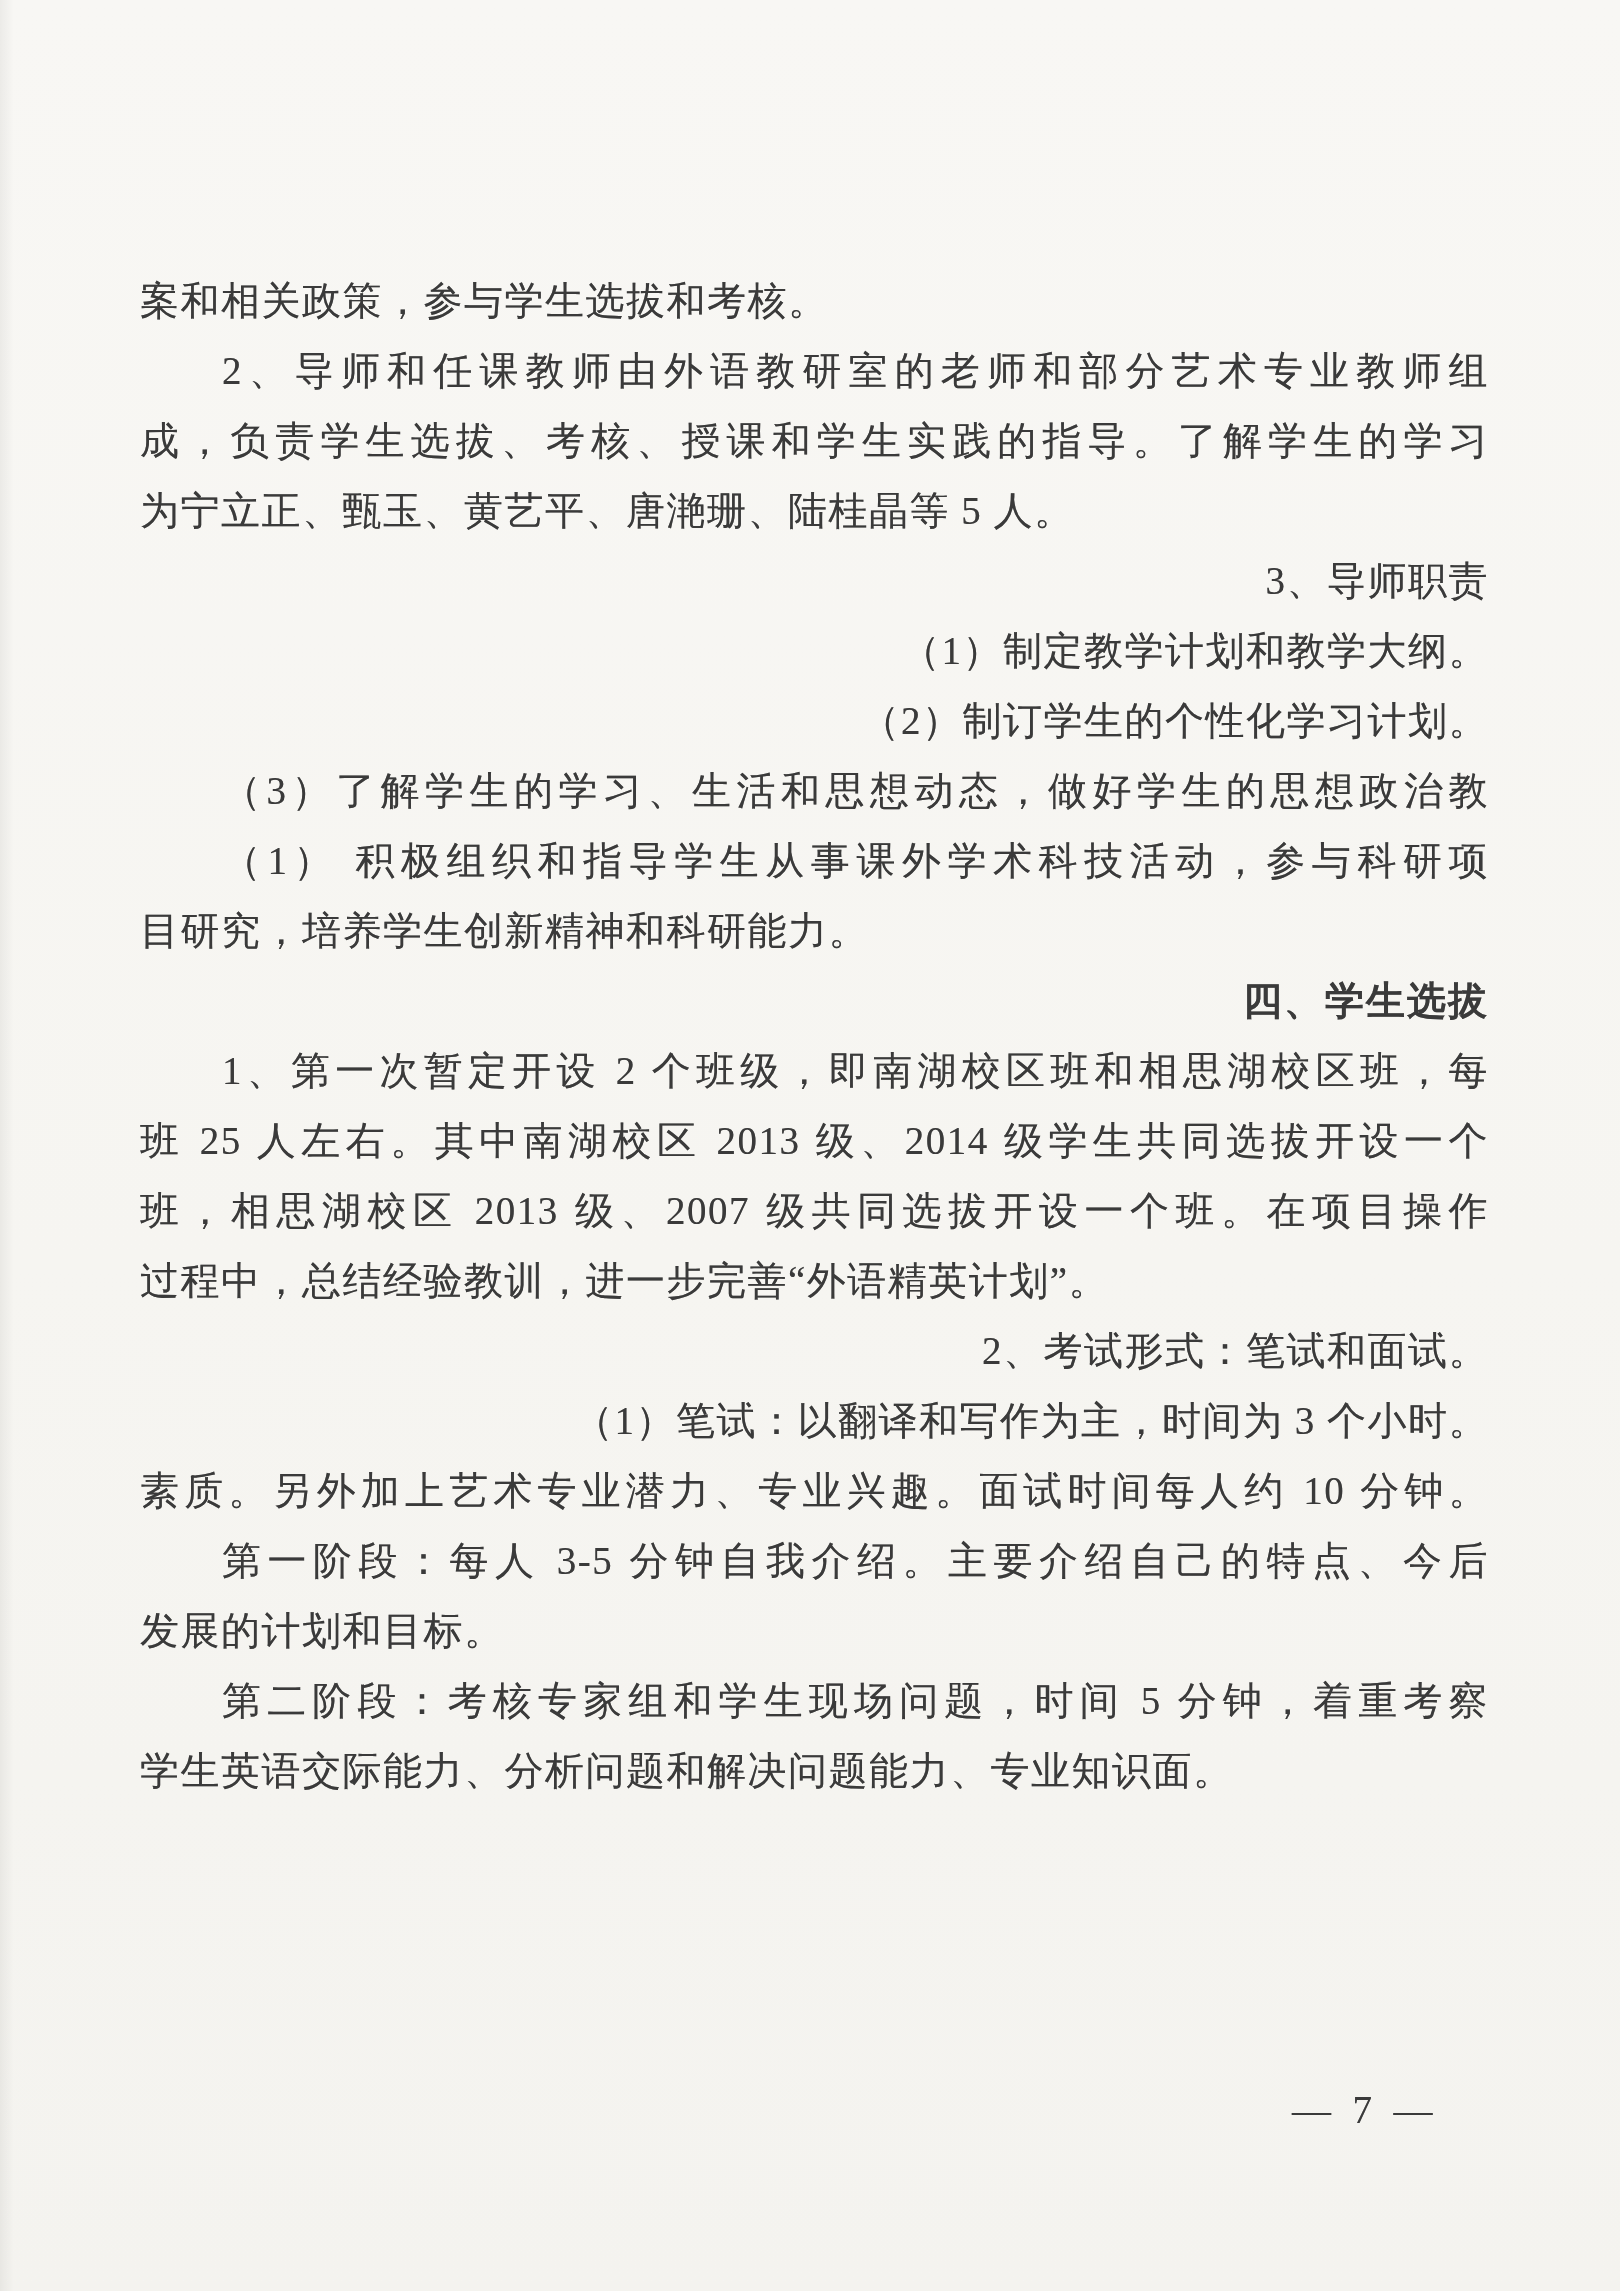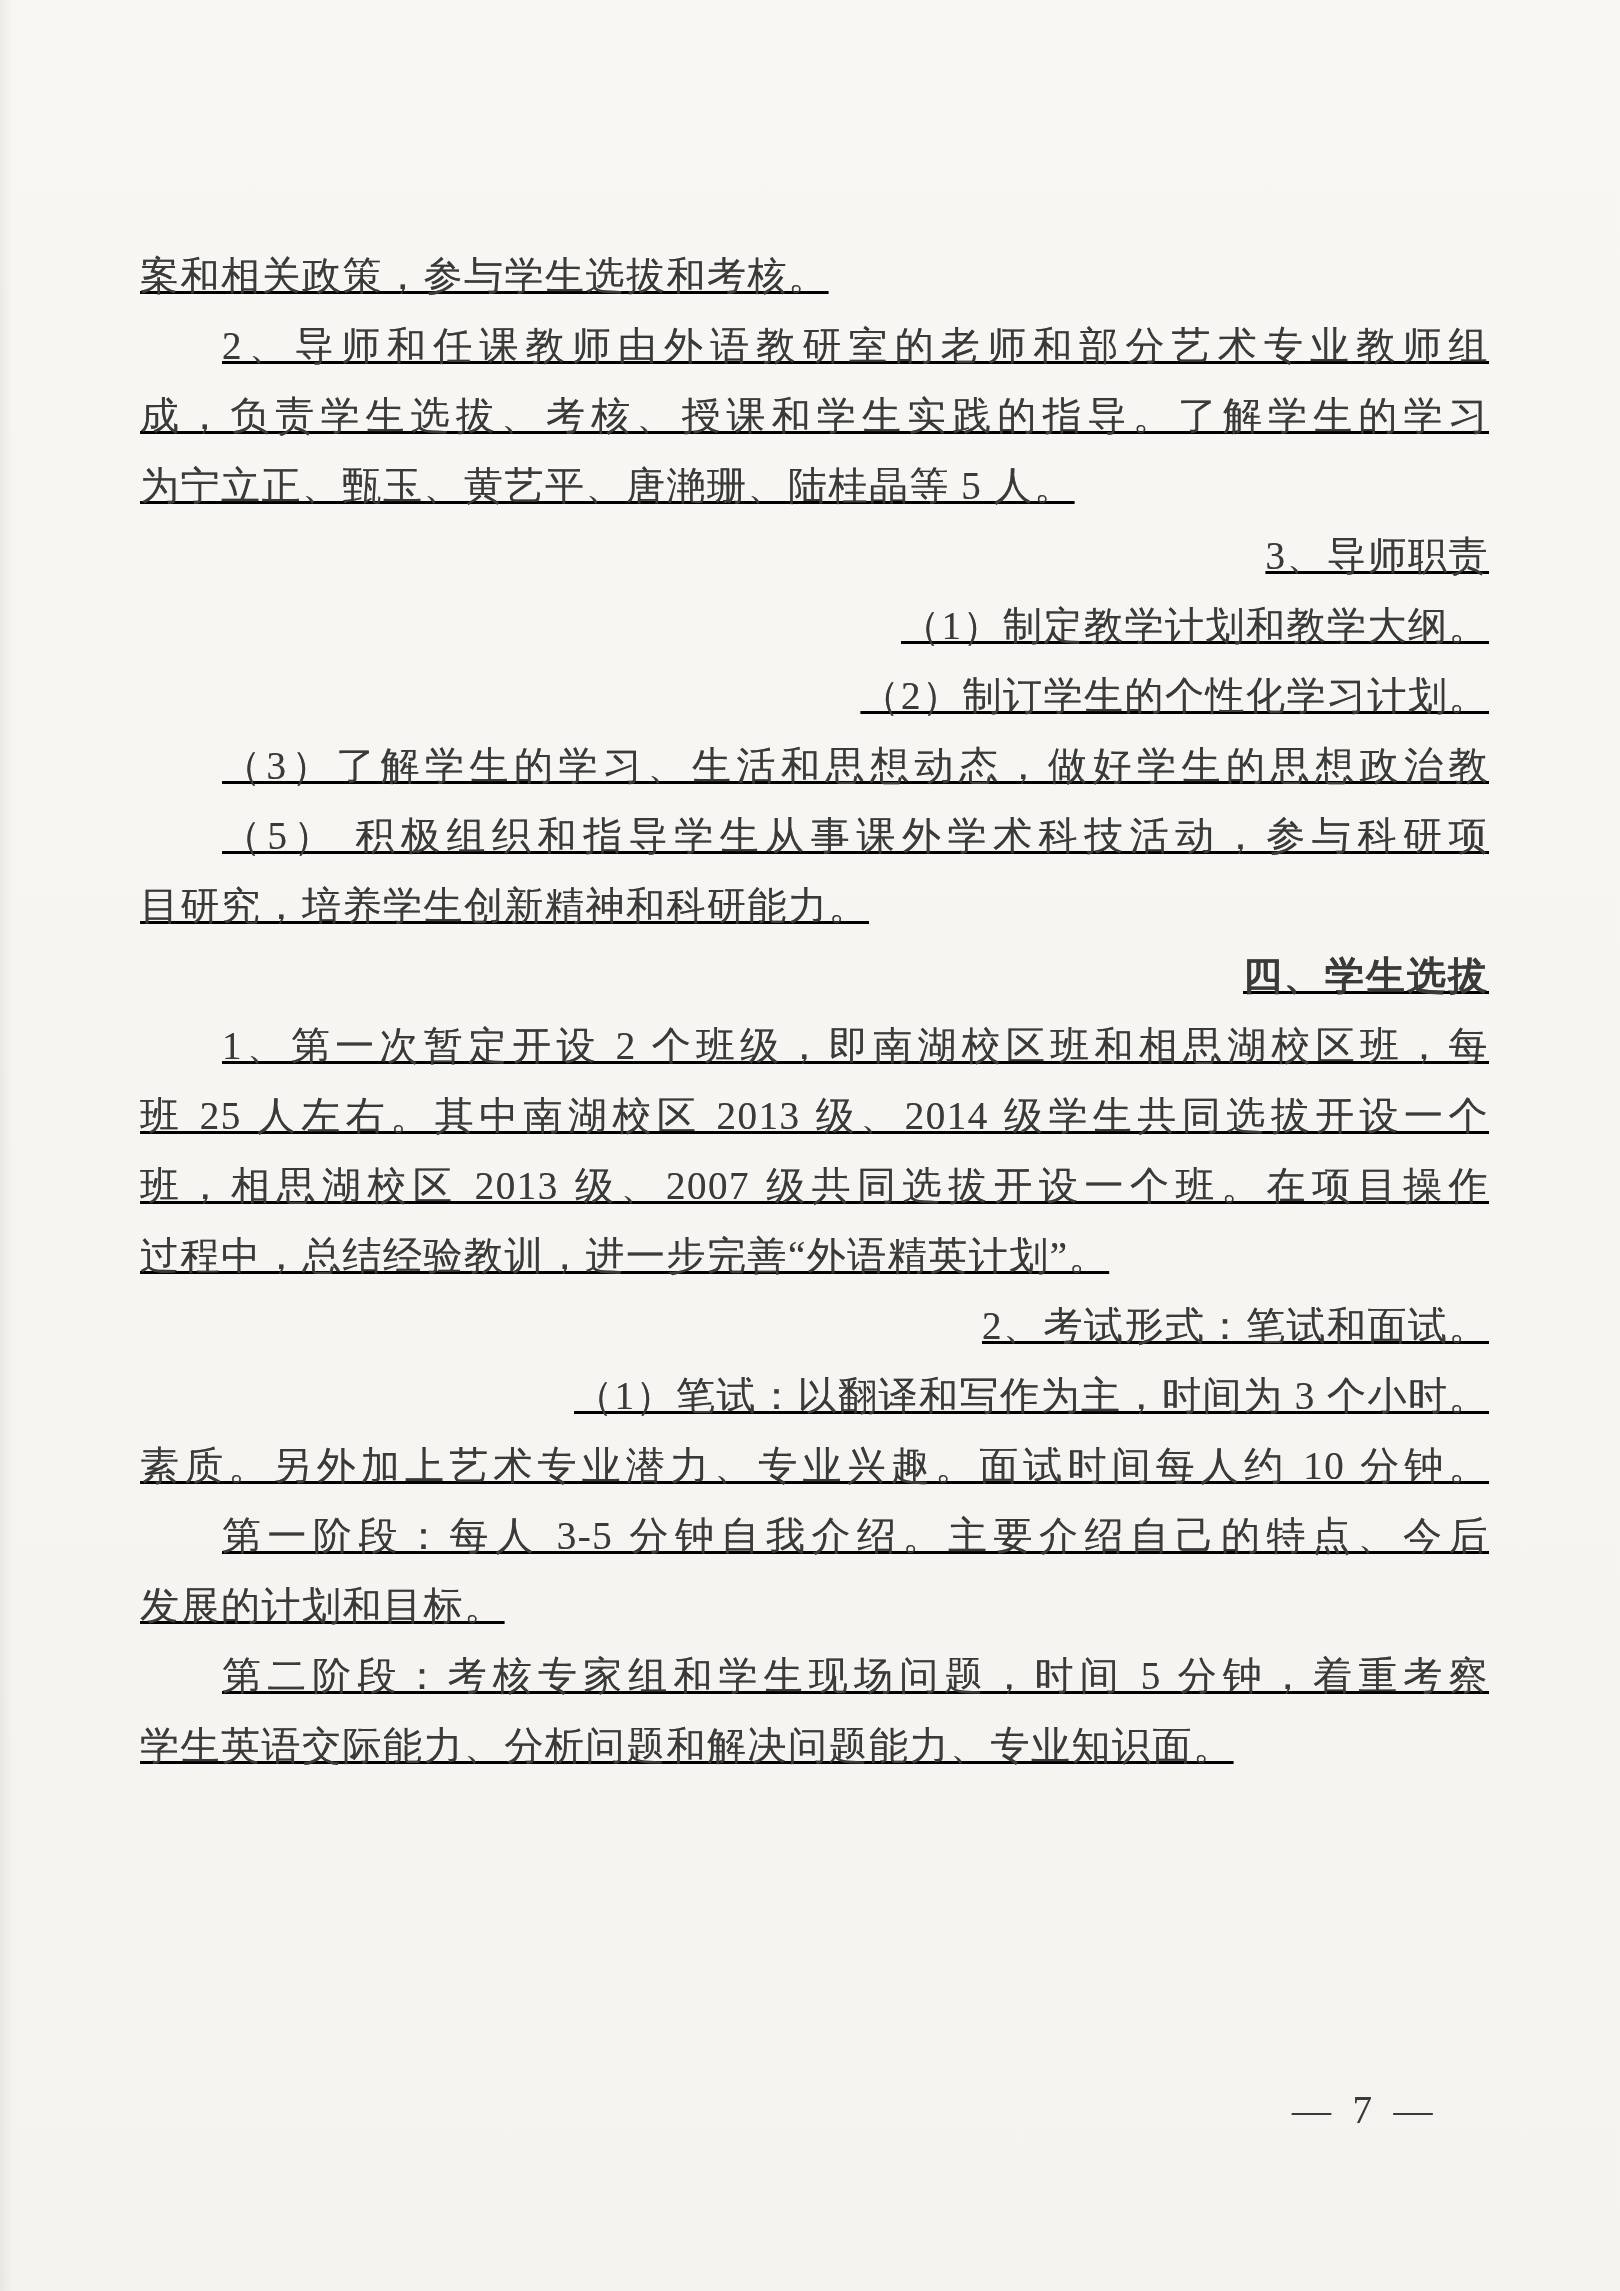--- a/index.html
+++ b/index.html
@@ -23,23 +23,22 @@
     content: "";
     position: absolute;
     left: 0; top: 0; bottom: 0;
     width: 13.7px;
     background: linear-gradient(90deg, rgba(0,0,0,0.05), rgba(0,0,0,0));
     pointer-events: none;
   }
   .doc-body {
     position: absolute;
     left: 140px;
-    top: 241px;
+    top: 266px;
     width: 1349px;
-    text-decoration: underline;
   }
   .line {
     font-size: 39px;
     line-height: 70px;
     height: 70px;
     color: var(--ink, #3a3a3a);
     letter-spacing: 1.5px;
     text-align: left;
     white-space: pre-wrap;
     
@@ -69,21 +68,21 @@
 <div class="page">
   <main class="doc-body">
       <div class="line">案和相关政策，参与学生选拔和考核。</div>
       <div class="line indent fill">2、导师和任课教师由外语教研室的老师和部分艺术专业教师组</div>
       <div class="line fill">成，负责学生选拔、考核、授课和学生实践的指导。了解学生的学习</div>
       <div class="line">为宁立正、甄玉、黄艺平、唐滟珊、陆桂晶等 5 人。</div>
       <div class="line indent">3、导师职责</div>
       <div class="line indent">（1）制定教学计划和教学大纲。</div>
       <div class="line indent">（2）制订学生的个性化学习计划。</div>
       <div class="line indent fill">（3）了解学生的学习、生活和思想动态，做好学生的思想政治教</div>
-      <div class="line indent fill">（5） 积极组织和指导学生从事课外学术科技活动，参与科研项</div>
+      <div class="line indent fill">（1） 积极组织和指导学生从事课外学术科技活动，参与科研项</div>
       <div class="line">目研究，培养学生创新精神和科研能力。</div>
       <div class="line indent bold">四、学生选拔</div>
       <div class="line indent fill">1、第一次暂定开设 2 个班级，即南湖校区班和相思湖校区班，每</div>
       <div class="line fill">班 25 人左右。其中南湖校区 2013 级、2014 级学生共同选拔开设一个</div>
       <div class="line fill">班，相思湖校区 2013 级、2007 级共同选拔开设一个班。在项目操作</div>
       <div class="line">过程中，总结经验教训，进一步完善“外语精英计划”。</div>
       <div class="line indent">2、考试形式：笔试和面试。</div>
       <div class="line indent">（1）笔试：以翻译和写作为主，时间为 3 个小时。</div>
       <div class="line fill">素质。另外加上艺术专业潜力、专业兴趣。面试时间每人约 10 分钟。</div>
       <div class="line indent fill">第一阶段：每人 3-5 分钟自我介绍。主要介绍自己的特点、今后</div>

